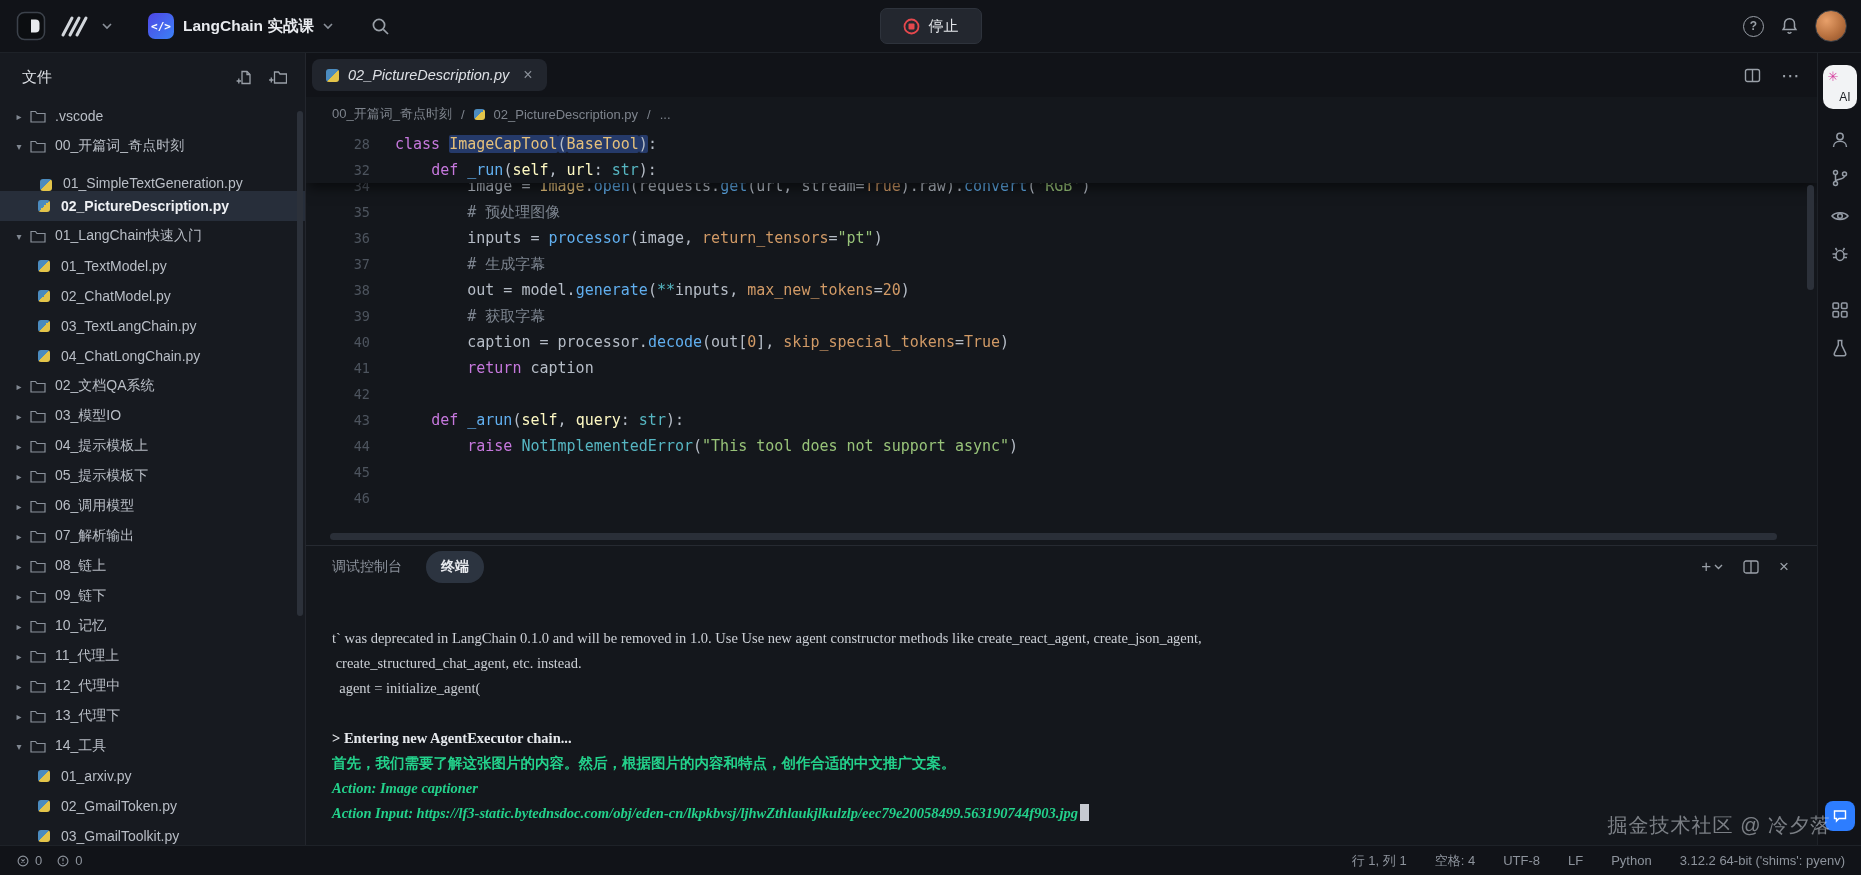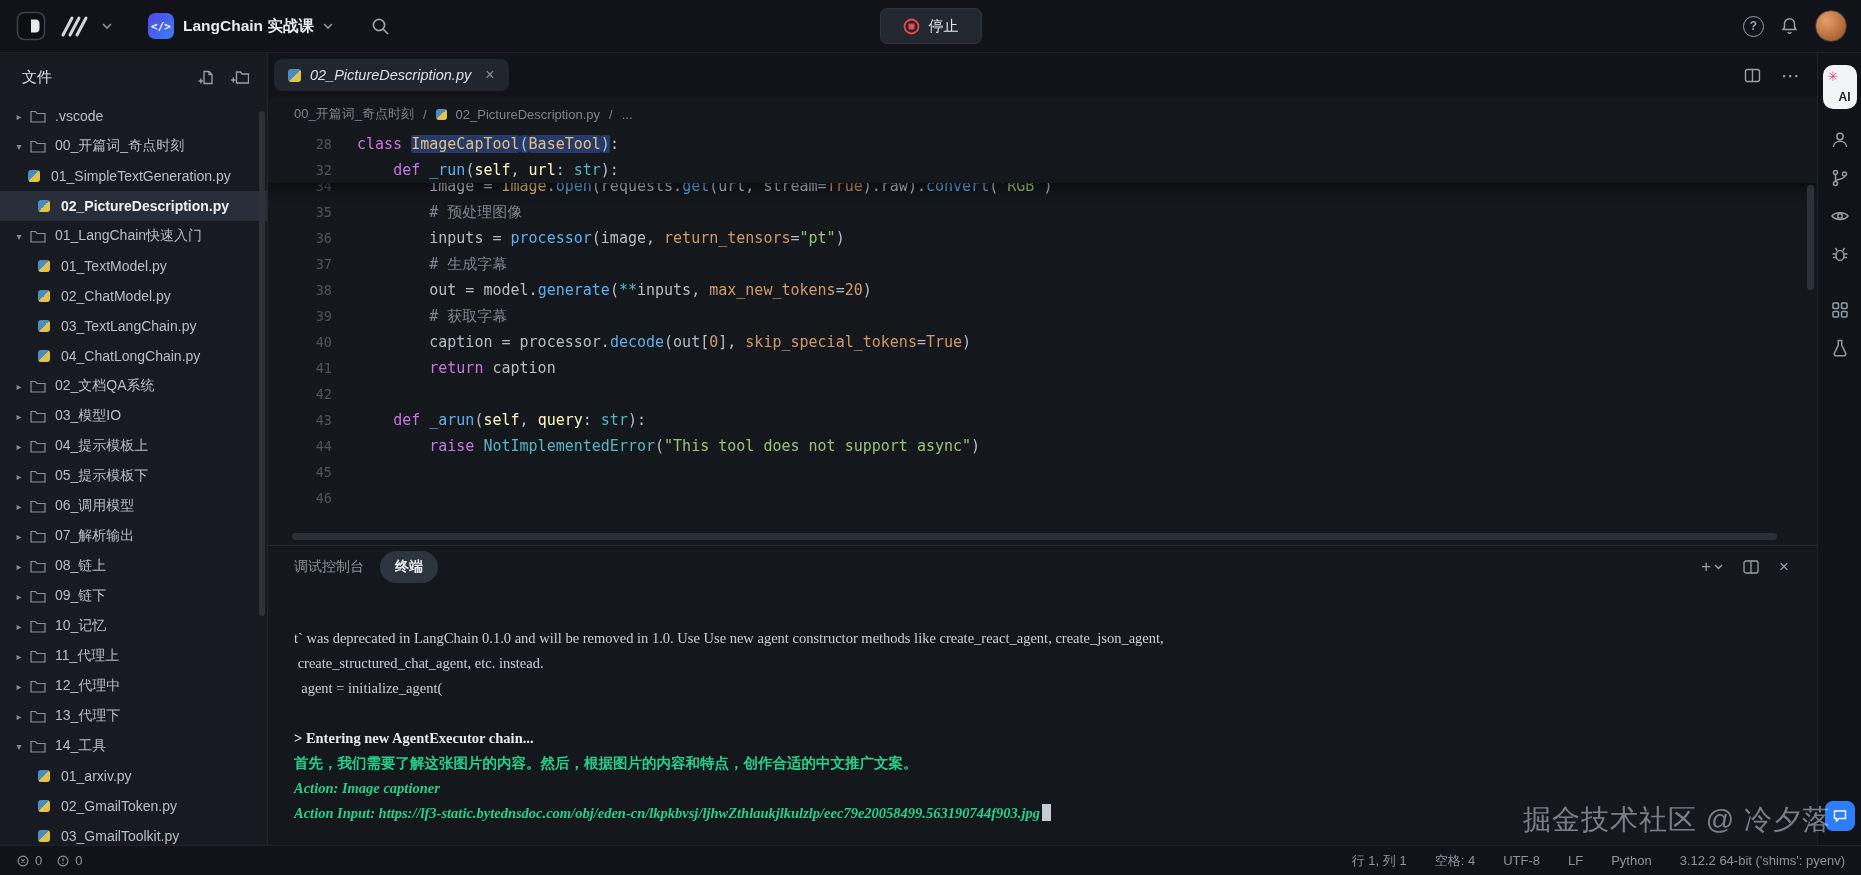--- a/index.html
+++ b/index.html
@@ -27,21 +27,21 @@
     color:#e3e6ea; font-size:15px; cursor:pointer; font-family:inherit; }
   .tb-right { margin-left:auto; display:flex; align-items:center; gap:16px; padding-right:14px; }
   .help-circle { width:21px; height:21px; border:1.6px solid #9aa0a8; border-radius:50%;
     color:#9aa0a8; font-size:12px; font-weight:700; display:flex; align-items:center; justify-content:center; }
   .avatar { width:32px; height:32px; border-radius:50%;
     background:radial-gradient(circle at 35% 32%, #e8a06a 0%, #b8713f 55%, #8a4d28 100%);
     border:1px solid #3a3f46; }
   
   .main { position:absolute; top:53px; bottom:30px; left:0; right:0; display:flex; }
   
-  .sidebar { width:268px; background:#171a20; border-right:1px solid #23262d;
+  .sidebar { width:306px; background:#171a20; border-right:1px solid #23262d;
     position:relative; overflow:hidden; flex:none; }
   .sidebar-header { height:48px; display:flex; align-items:center; padding:0 18px 0 22px; }
   .sidebar-title { font-size:15px; color:#dfe2e7; }
   .sidebar-actions { margin-left:auto; display:flex; gap:16px; }
   .tree { font-size:14px; color:#b9bec6; }
   .tree-row { height:30px; display:flex; align-items:center; cursor:pointer; white-space:nowrap; }
   .tree-row.selected { background:#272e3a; color:#eef0f4; font-weight:600; }
   .chev { width:18px; font-size:10px; color:#818892; text-align:center; flex:none; }
   .t-icon { width:20px; display:flex; justify-content:center; margin-right:7px; flex:none; }
   .pyicon { width:13px; height:13px; border-radius:3px; display:inline-block;
@@ -76,21 +76,21 @@
   .tk-str{color:#98c379} .tk-com{color:#7d8590} .tk-num{color:#d19a66}
   .tk-kwa{color:#d19a66} .tk-par{color:#fef9c3} .tk-typ{color:#56b6c2}
   .tk-pln{color:#b6bdc7} .tk-op{color:#56b6c2}
   .tk-hl{background:rgba(62,108,214,0.42); border-radius:2px;}
   .editor-vscroll { position:absolute; right:3px; top:54px; width:7px; height:105px;
     background:#2c313a; border-radius:4px; z-index:3; }
   .editor-hscroll { position:absolute; left:24px; right:40px; bottom:5px; height:7px;
     background:#2a2f38; border-radius:4px; z-index:3; }
   
   .panel { height:300px; flex:none; border-top:1px solid #262a31; display:flex; flex-direction:column; }
-  .panel-header { height:42px; display:flex; align-items:center; gap:16px; padding:0 28px 0 26px;
+  .panel-header { height:42px; display:flex; align-items:center; gap:24px; padding:0 28px 0 26px;
     font-size:14px; color:#8b919b; flex:none; }
   .panel-tab { cursor:pointer; }
   .panel-tab.active { background:#2c3440; color:#e8eaee; border-radius:16px;
     padding:7px 15px; font-weight:700; }
   .panel-actions { margin-left:auto; display:flex; align-items:center; gap:20px; color:#9aa0a8; }
   .pa { display:flex; align-items:center; gap:3px; cursor:pointer; font-size:17px; }
   .terminal { flex:1; overflow:hidden; padding:38px 30px 0 26px;
     font-family:Liberation Serif, serif;
     font-size:14.5px; line-height:25px; color:#ccd0d6; white-space:pre-wrap; }
   .tl { min-height:25px; }
@@ -98,37 +98,37 @@
   .tl.green-bold { color:#23d18b; font-weight:700; }
   .tl.green-italic { color:#23d18b; font-weight:700; font-style:italic; }
   .cursor { display:inline-block; width:9px; height:17px; background:#c6cad1;
     vertical-align:text-bottom; margin-left:2px; }
   
   .activitybar { width:44px; flex:none; background:#111318; border-left:1px solid #1e2228;
     display:flex; flex-direction:column; align-items:center; padding-top:12px; }
   .ai-badge { width:34px; height:44px; background:#f2f3f5; border-radius:10px;
     position:relative; margin-bottom:18px; cursor:pointer; }
   .ai-star { position:absolute; top:4px; left:5px; font-size:13px; color:#d6409f; }
-  .ai-text { position:absolute; bottom:5px; right:6px; font-size:12px; font-weight:700; color:#1c1f24; }
+  .ai-text { position:absolute; bottom:5px; right:6px; font-size:12px; font-weight:400; color:#1c1f24; }
   .act-icon { height:26px; width:26px; margin-bottom:12px; display:flex;
     align-items:center; justify-content:center; cursor:pointer; }
   .act-gap { height:18px; }
   .chat-btn { width:30px; height:30px; border-radius:8px; background:#2d7dff;
     margin-top:auto; margin-bottom:14px; display:flex; align-items:center;
     justify-content:center; cursor:pointer; }
   
   .statusbar { position:absolute; bottom:0; left:0; right:0; height:30px;
     background:#111318; border-top:1px solid #1e2228;
     display:flex; align-items:center; padding:0 16px; font-size:13px; color:#8d939c; }
   .sb-left { display:flex; align-items:center; gap:14px; }
   .sb-item { display:flex; align-items:center; gap:5px; cursor:pointer; }
   .sb-right { margin-left:auto; display:flex; align-items:center; gap:28px; }
   
   .watermark { position:absolute; right:30px; bottom:36px; z-index:5;
-    font-size:28px; letter-spacing:1px; color:rgba(208,213,220,0.55); }
+    font-size:20px; letter-spacing:1px; color:rgba(208,213,220,0.55); }
 </style>
 </head>
 <body>
 
 <div class="root">
 
   <div class="titlebar">
     <div class="tb-left">
       <span class="icon-btn">
         <svg width="30" height="30" viewBox="0 0 30 30">
@@ -218,21 +218,21 @@
           </div>
           <div class="tree-row" style="padding-left: 10px;">
             <span class="chev">▾</span>
             <span class="t-icon">
               <svg width="16" height="14" viewBox="0 0 16 14" fill="none" stroke="#8b929c" stroke-width="1.2">
                 <path d="M1 2.5h4.5l1.5 2H15v8.5H1z"></path>
               </svg>
             </span>
             <span class="t-label">00_开篇词_奇点时刻</span>
           </div>
-          <div class="tree-row" style="padding-left: 24px;">
+          <div class="tree-row" style="padding-left: 36px; align-items: flex-end;">
             <span class="t-icon">
               <span class="pyicon" style="width:12px;height:12px;"></span>
             </span>
             <span class="t-label">01_SimpleTextGeneration.py</span>
           </div>
           <div class="tree-row selected" style="padding-left: 34px;">
             <span class="t-icon">
               <span class="pyicon" style="width:12px;height:12px;"></span>
             </span>
             <span class="t-label">02_PictureDescription.py</span>

